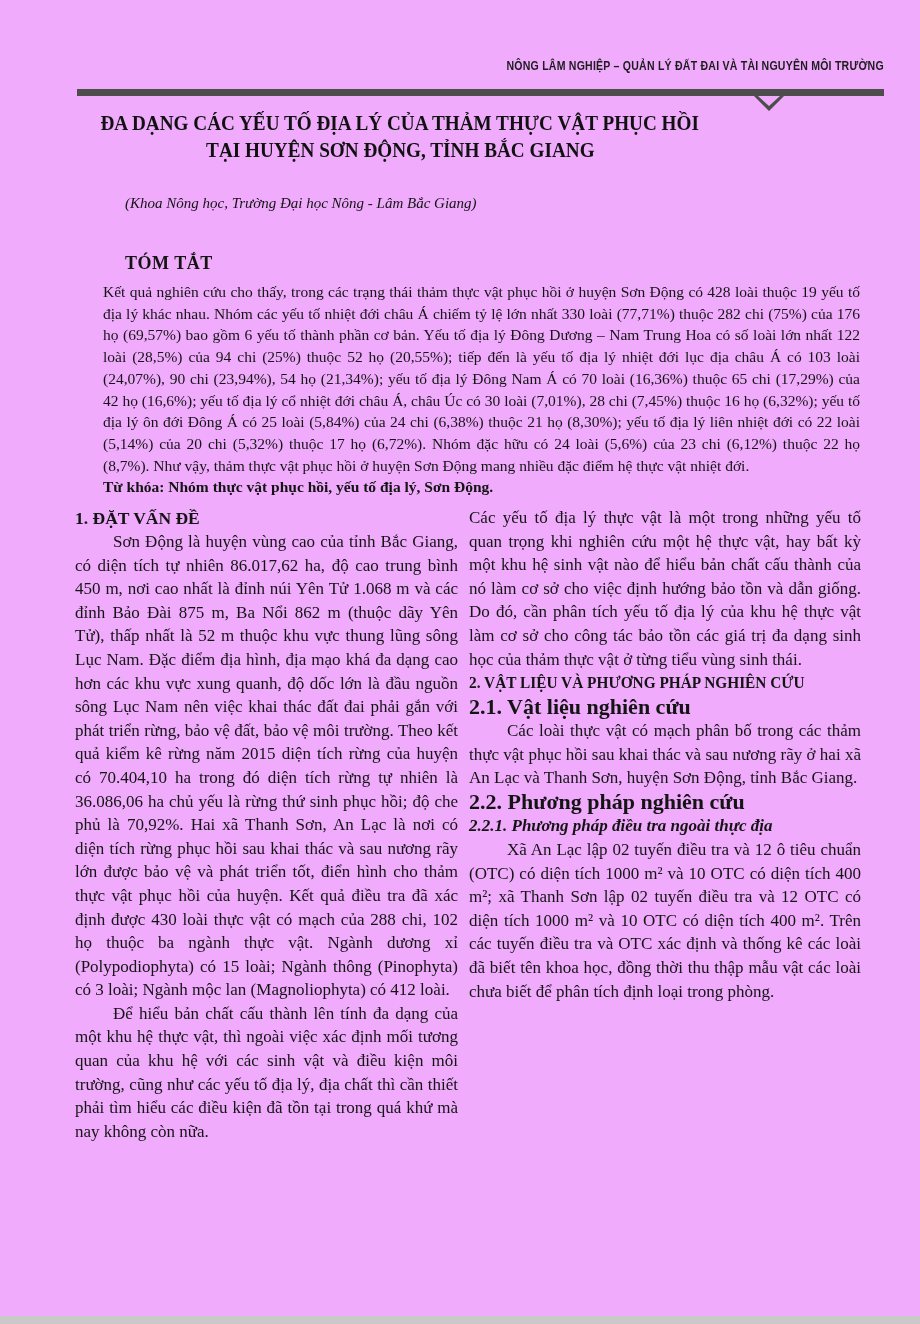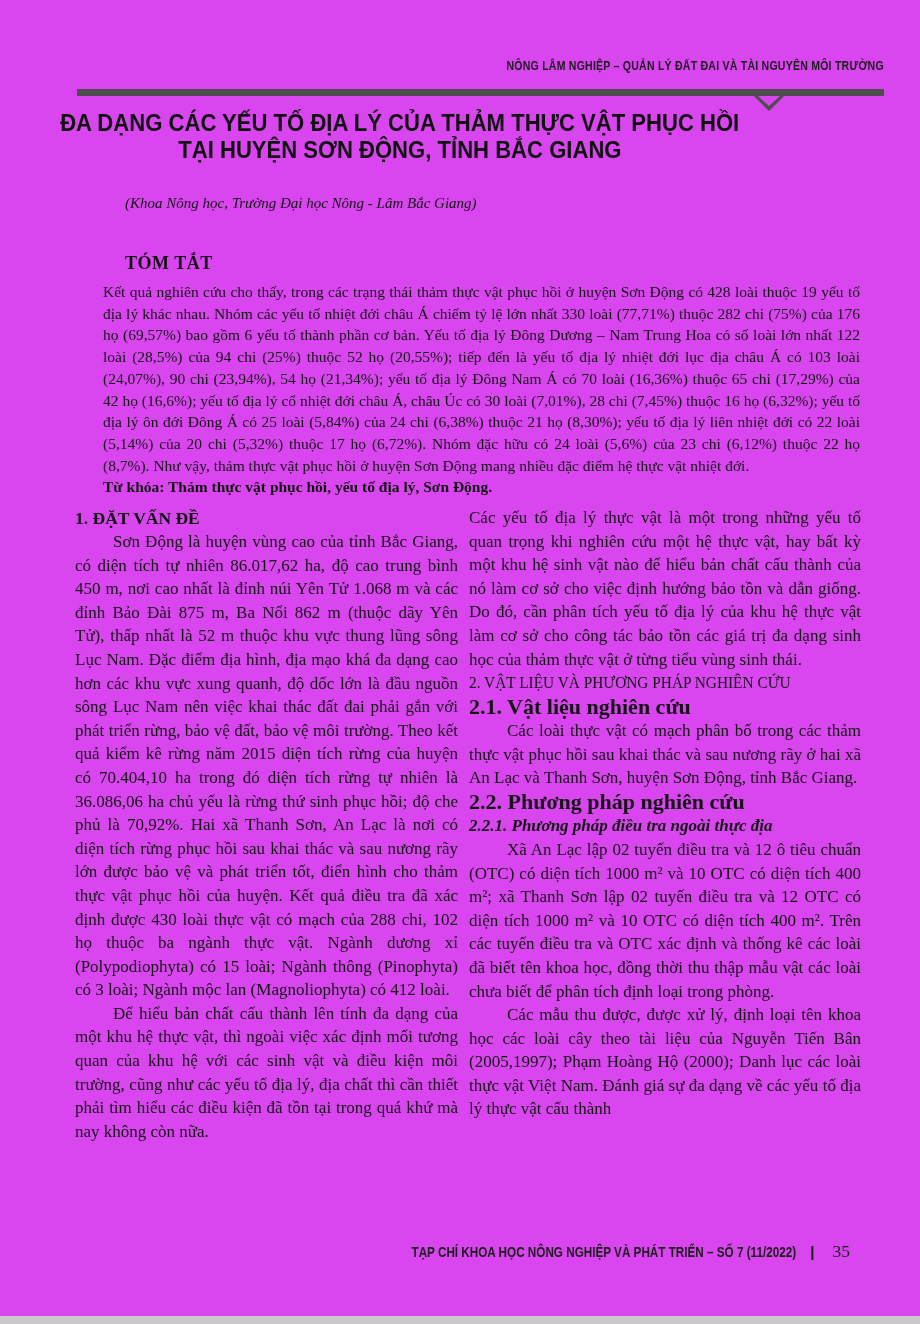--- a/index.html
+++ b/index.html
@@ -1,20 +1,20 @@
 <!DOCTYPE html>
 <html lang="vi"><head>
 <meta charset="utf-8">
 <style>
   html, body { margin: 0; padding: 0; background: #ffffff; }
   .page {
     position: relative;
     width: 920px;
     height: 1324px;
-    background: #d946ef;
+    background: #f0abfc;
     color: #141414;
     font-family: "Liberation Serif", serif;
     overflow: hidden;
   }
 
   
   .header-line {
     position: absolute;
     left: 77px; top: 56px; width: 807px;
     text-align: right;
@@ -39,23 +39,23 @@
     position: absolute;
     right: 100px; top: 7px;
     line-height: 0;
   }
 
   
   .title {
     position: absolute;
     left: 0; top: 110px; width: 800px;
     text-align: center;
-    font-family: Liberation Sans, sans-serif;
-    font-weight: 700;
-    font-size: 23px;
+    font-family: Liberation Serif, serif;
+    font-weight: 700;
+    font-size: 20px;
     line-height: 27px;
     color: #111111;
   }
   .title-line { display: inline-block; transform: scaleX(0.96); transform-origin: center; white-space: nowrap; }
 
   
   .author-block { position: absolute; left: 125px; top: 190px; }
   .author-name { font-weight: 700; font-size: 17.5px; }
   .author-affiliation { font-style: italic; font-size: 15px; margin-top: 5px; }
 
@@ -99,21 +99,21 @@
     text-align: justify;
   }
   .indent { text-indent: 38px; }
   .sec-h1 {
     font-weight: 700;
     font-size: 17.5px;
     line-height: 24px;
     margin: 0;
   }
   .sec-h1-normal {
-    font-weight: 400;
+    font-weight: 700;
     font-size: 16.5px;
     line-height: 24px;
     margin: 0;
     white-space: nowrap;
   }
   .sec-h1-normal .squeeze { display: inline-block; transform: scaleX(0.93); transform-origin: left center; }
   .sec-h2 { font-weight: 700; font-size: 22px; line-height: 24px; margin: 0; }
   .sec-h3 { font-weight: 700; font-style: italic; font-size: 17px; line-height: 24px; margin: 0; }
 
   
@@ -163,45 +163,39 @@
     <div><span class="title-line">TẠI HUYỆN SƠN ĐỘNG, TỈNH BẮC GIANG</span></div>
   </div>
 
   <div class="author-block">
     <div class="author-affiliation">(Khoa Nông học, Trường Đại học Nông - Lâm Bắc Giang)</div>
   </div>
 
   <div class="abstract-heading">TÓM TẮT</div>
   <div class="abstract-block">
     <p class="abstract-text">Kết quả nghiên cứu cho thấy, trong các trạng thái thảm thực vật phục hồi ở huyện Sơn Động có 428 loài thuộc 19 yếu tố địa lý khác nhau. Nhóm các yếu tố nhiệt đới châu Á chiếm tỷ lệ lớn nhất 330 loài (77,71%) thuộc 282 chi (75%) của 176 họ (69,57%) bao gồm 6 yếu tố thành phần cơ bản. Yếu tố địa lý Đông Dương – Nam Trung Hoa có số loài lớn nhất 122 loài (28,5%) của 94 chi (25%) thuộc 52 họ (20,55%); tiếp đến là yếu tố địa lý nhiệt đới lục địa châu Á có 103 loài (24,07%), 90 chi (23,94%), 54 họ (21,34%); yếu tố địa lý Đông Nam Á có 70 loài (16,36%) thuộc 65 chi (17,29%) của 42 họ (16,6%); yếu tố địa lý cổ nhiệt đới châu Á, châu Úc có 30 loài (7,01%), 28 chi (7,45%) thuộc 16 họ (6,32%); yếu tố địa lý ôn đới Đông Á có 25 loài (5,84%) của 24 chi (6,38%) thuộc 21 họ (8,30%); yếu tố địa lý liên nhiệt đới có 22 loài (5,14%) của 20 chi (5,32%) thuộc 17 họ (6,72%). Nhóm đặc hữu có 24 loài (5,6%) của 23 chi (6,12%) thuộc 22 họ (8,7%). Như vậy, thảm thực vật phục hồi ở huyện Sơn Động mang nhiều đặc điểm hệ thực vật nhiệt đới.</p>
-    <p class="abstract-keywords">Từ khóa: Thảm thực vật phục hồi, yếu tố địa lý, Sơn Động.</p>
+    <p class="abstract-keywords">Từ khóa: Nhóm thực vật phục hồi, yếu tố địa lý, Sơn Động.</p>
   </div>
 
   <div class="columns">
 
     <div class="col-left">
       <h2 class="sec-h1">1. ĐẶT VẤN ĐỀ</h2>
       <p class="body-text indent">Sơn Động là huyện vùng cao của tỉnh Bắc Giang, có diện tích tự nhiên 86.017,62 ha, độ cao trung bình 450 m, nơi cao nhất là đỉnh núi Yên Tử 1.068 m và các đỉnh Bảo Đài 875 m, Ba Nổi 862 m (thuộc dãy Yên Tử), thấp nhất là 52 m thuộc khu vực thung lũng sông Lục Nam. Đặc điểm địa hình, địa mạo khá đa dạng cao hơn các khu vực xung quanh, độ dốc lớn là đầu nguồn sông Lục Nam nên việc khai thác đất đai phải gắn với phát triển rừng, bảo vệ đất, bảo vệ môi trường. Theo kết quả kiểm kê rừng năm 2015 diện tích rừng của huyện có 70.404,10 ha trong đó diện tích rừng tự nhiên là 36.086,06 ha chủ yếu là rừng thứ sinh phục hồi; độ che phủ là 70,92%. Hai xã Thanh Sơn, An Lạc là nơi có diện tích rừng phục hồi sau khai thác và sau nương rãy lớn được bảo vệ và phát triển tốt, điển hình cho thảm thực vật phục hồi của huyện. Kết quả điều tra đã xác định được 430 loài thực vật có mạch của 288 chi, 102 họ thuộc ba ngành thực vật. Ngành dương xỉ (Polypodiophyta) có 15 loài; Ngành thông (Pinophyta) có 3 loài; Ngành mộc lan (Magnoliophyta) có 412 loài.</p>
       <p class="body-text indent">Để hiểu bản chất cấu thành lên tính đa dạng của một khu hệ thực vật, thì ngoài việc xác định mối tương quan của khu hệ với các sinh vật và điều kiện môi trường, cũng như các yếu tố địa lý, địa chất thì cần thiết phải tìm hiểu các điều kiện đã tồn tại trong quá khứ mà nay không còn nữa.</p>
     </div>
 
     <div class="col-right">
       <p class="body-text">Các yếu tố địa lý thực vật là một trong những yếu tố quan trọng khi nghiên cứu một hệ thực vật, hay bất kỳ một khu hệ sinh vật nào để hiểu bản chất cấu thành của nó làm cơ sở cho việc định hướng bảo tồn và dẫn giống. Do đó, cần phân tích yếu tố địa lý của khu hệ thực vật làm cơ sở cho công tác bảo tồn các giá trị đa dạng sinh học của thảm thực vật ở từng tiểu vùng sinh thái.</p>
       <h2 class="sec-h1-normal"><span class="squeeze">2. VẬT LIỆU VÀ PHƯƠNG PHÁP NGHIÊN CỨU</span></h2>
       <h3 class="sec-h2">2.1. Vật liệu nghiên cứu</h3>
       <p class="body-text indent">Các loài thực vật có mạch phân bố trong các thảm thực vật phục hồi sau khai thác và sau nương rãy ở hai xã An Lạc và Thanh Sơn, huyện Sơn Động, tỉnh Bắc Giang.</p>
       <h3 class="sec-h2">2.2. Phương pháp nghiên cứu</h3>
       <h4 class="sec-h3">2.2.1. Phương pháp điều tra ngoài thực địa</h4>
       <p class="body-text indent">Xã An Lạc lập 02 tuyến điều tra và 12 ô tiêu chuẩn (OTC) có diện tích 1000 m² và 10 OTC có diện tích 400 m²; xã Thanh Sơn lập 02 tuyến điều tra và 12 OTC có diện tích 1000 m² và 10 OTC có diện tích 400 m². Trên các tuyến điều tra và OTC xác định và thống kê các loài đã biết tên khoa học, đồng thời thu thập mẫu vật các loài chưa biết để phân tích định loại trong phòng.</p>
-      <p class="body-text indent">Các mẫu thu được, được xử lý, định loại tên khoa học các loài cây theo tài liệu của Nguyễn Tiến Bân (2005,1997); Phạm Hoàng Hộ (2000); Danh lục các loài thực vật Việt Nam. Đánh giá sự đa dạng về các yếu tố địa lý thực vật cấu thành</p>
     </div>
 
   </div>
 
-  <div class="footer">
-    <span class="footer-journal">TẠP CHÍ KHOA HỌC NÔNG NGHIỆP VÀ PHÁT TRIỂN – SỐ 7 (11/2022)</span>
-    <span class="footer-sep">|</span>
-    <span class="footer-page">35</span>
-  </div>
 
   <div class="bottom-strip"></div>
 
 </div>
 
 </body></html>

